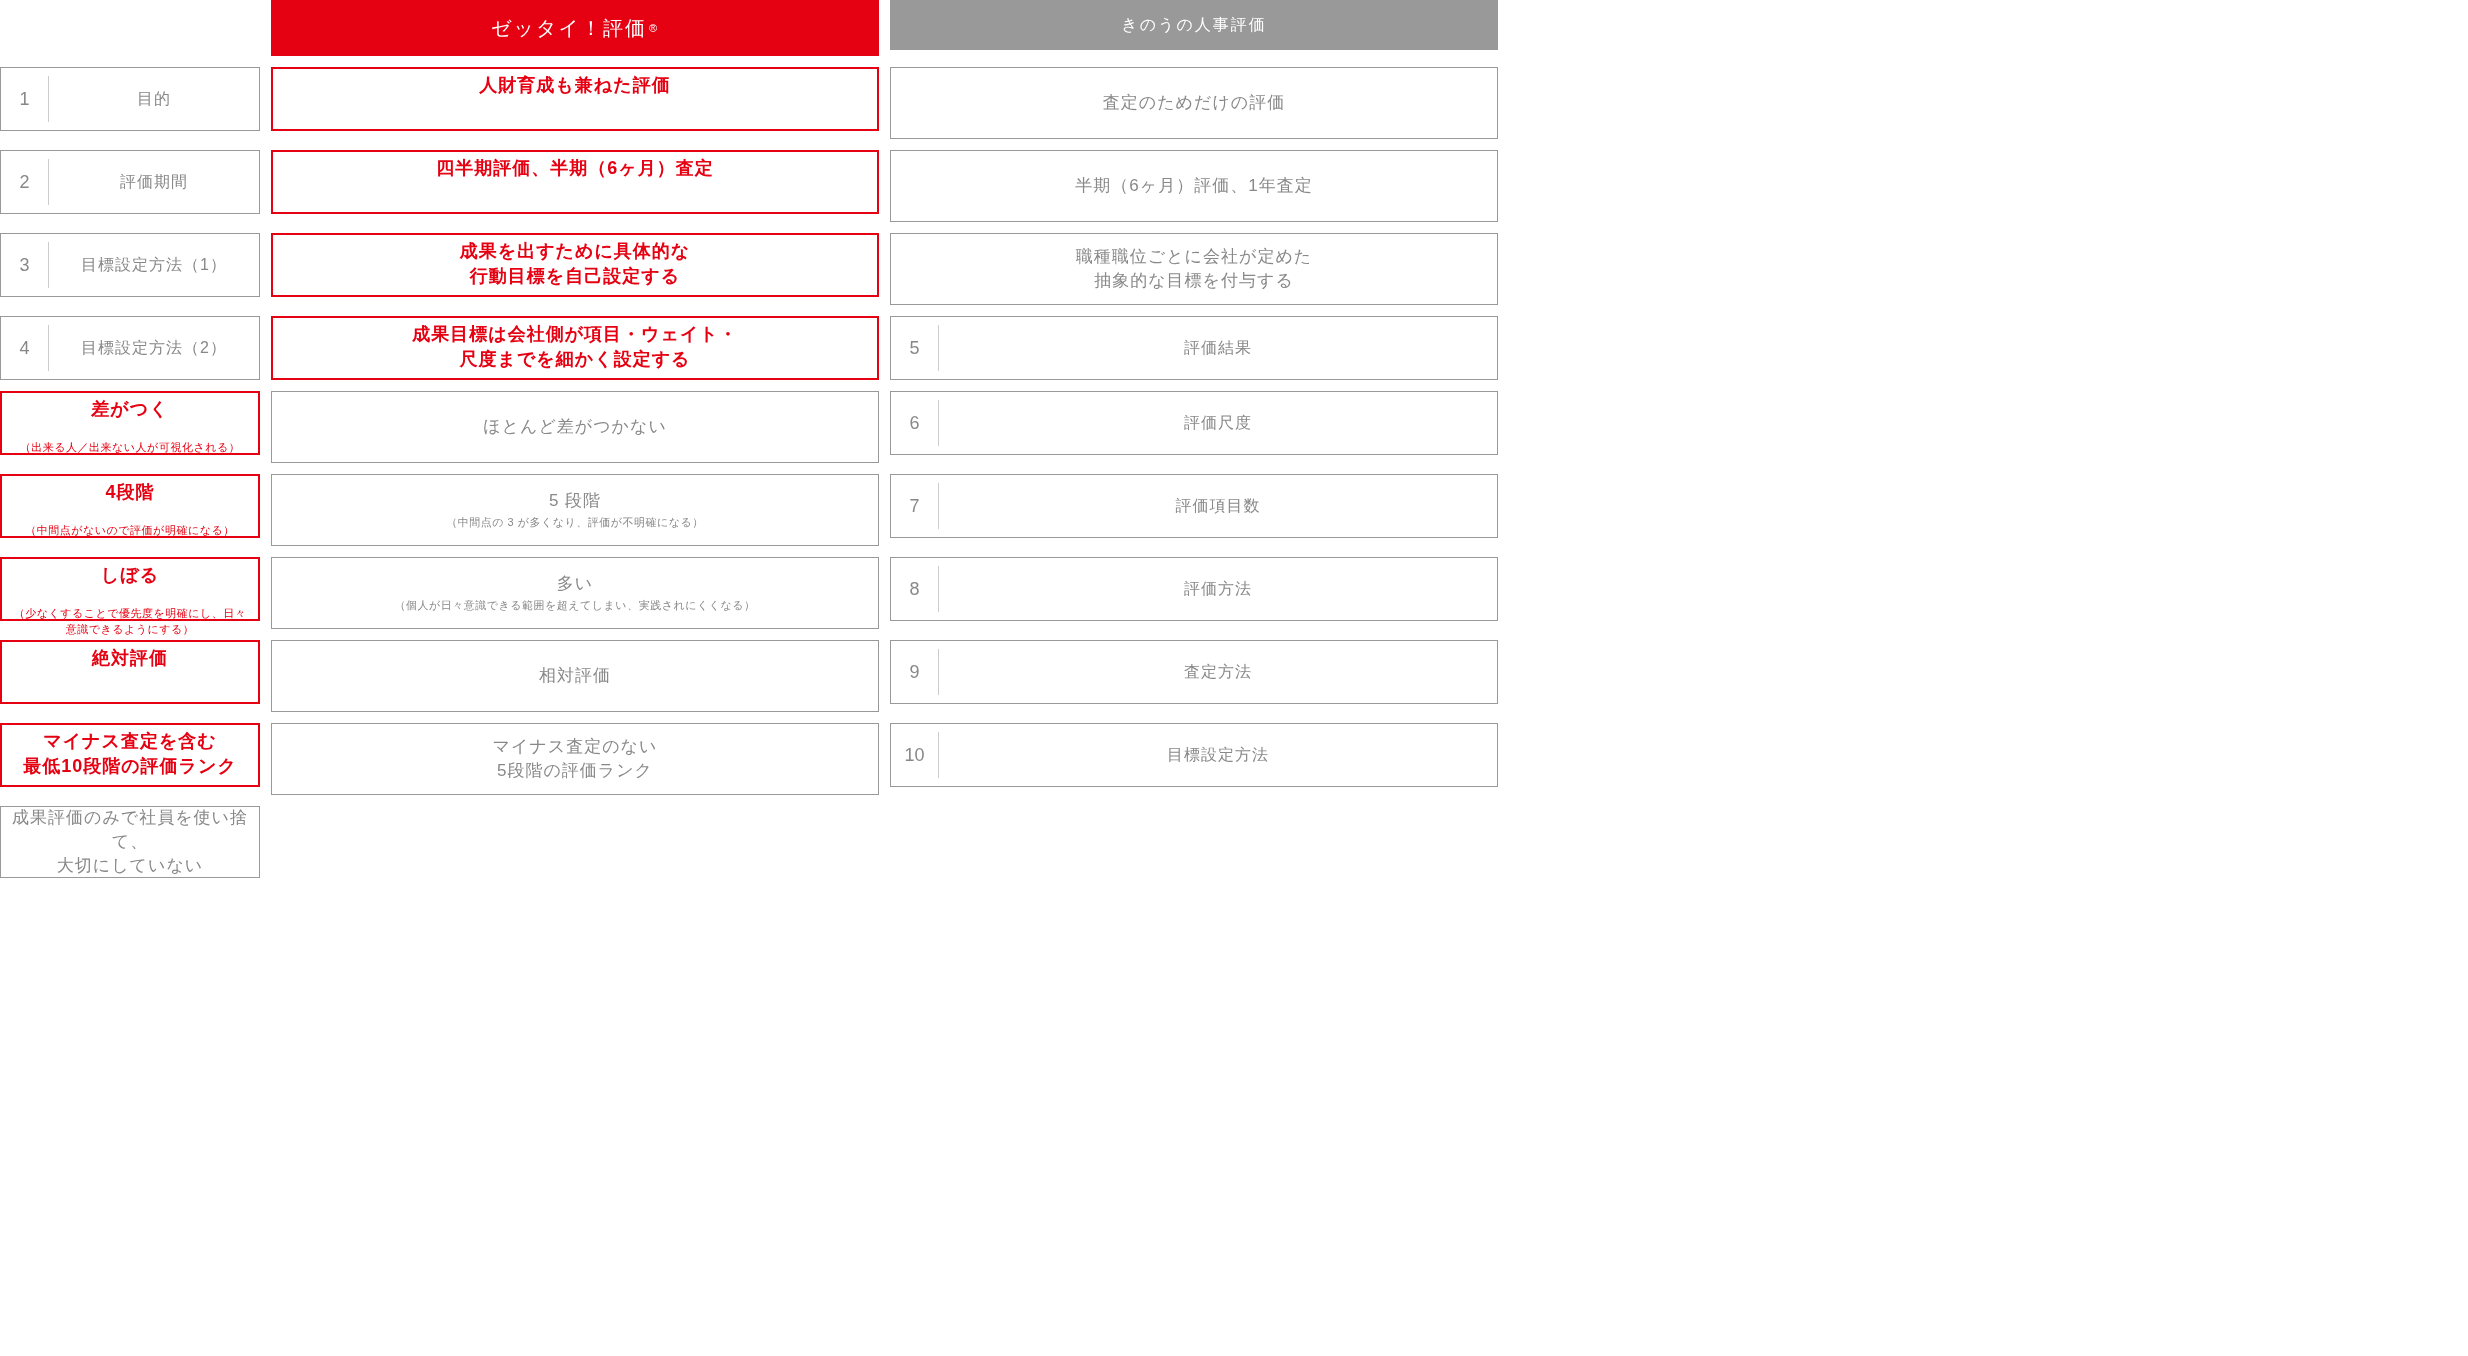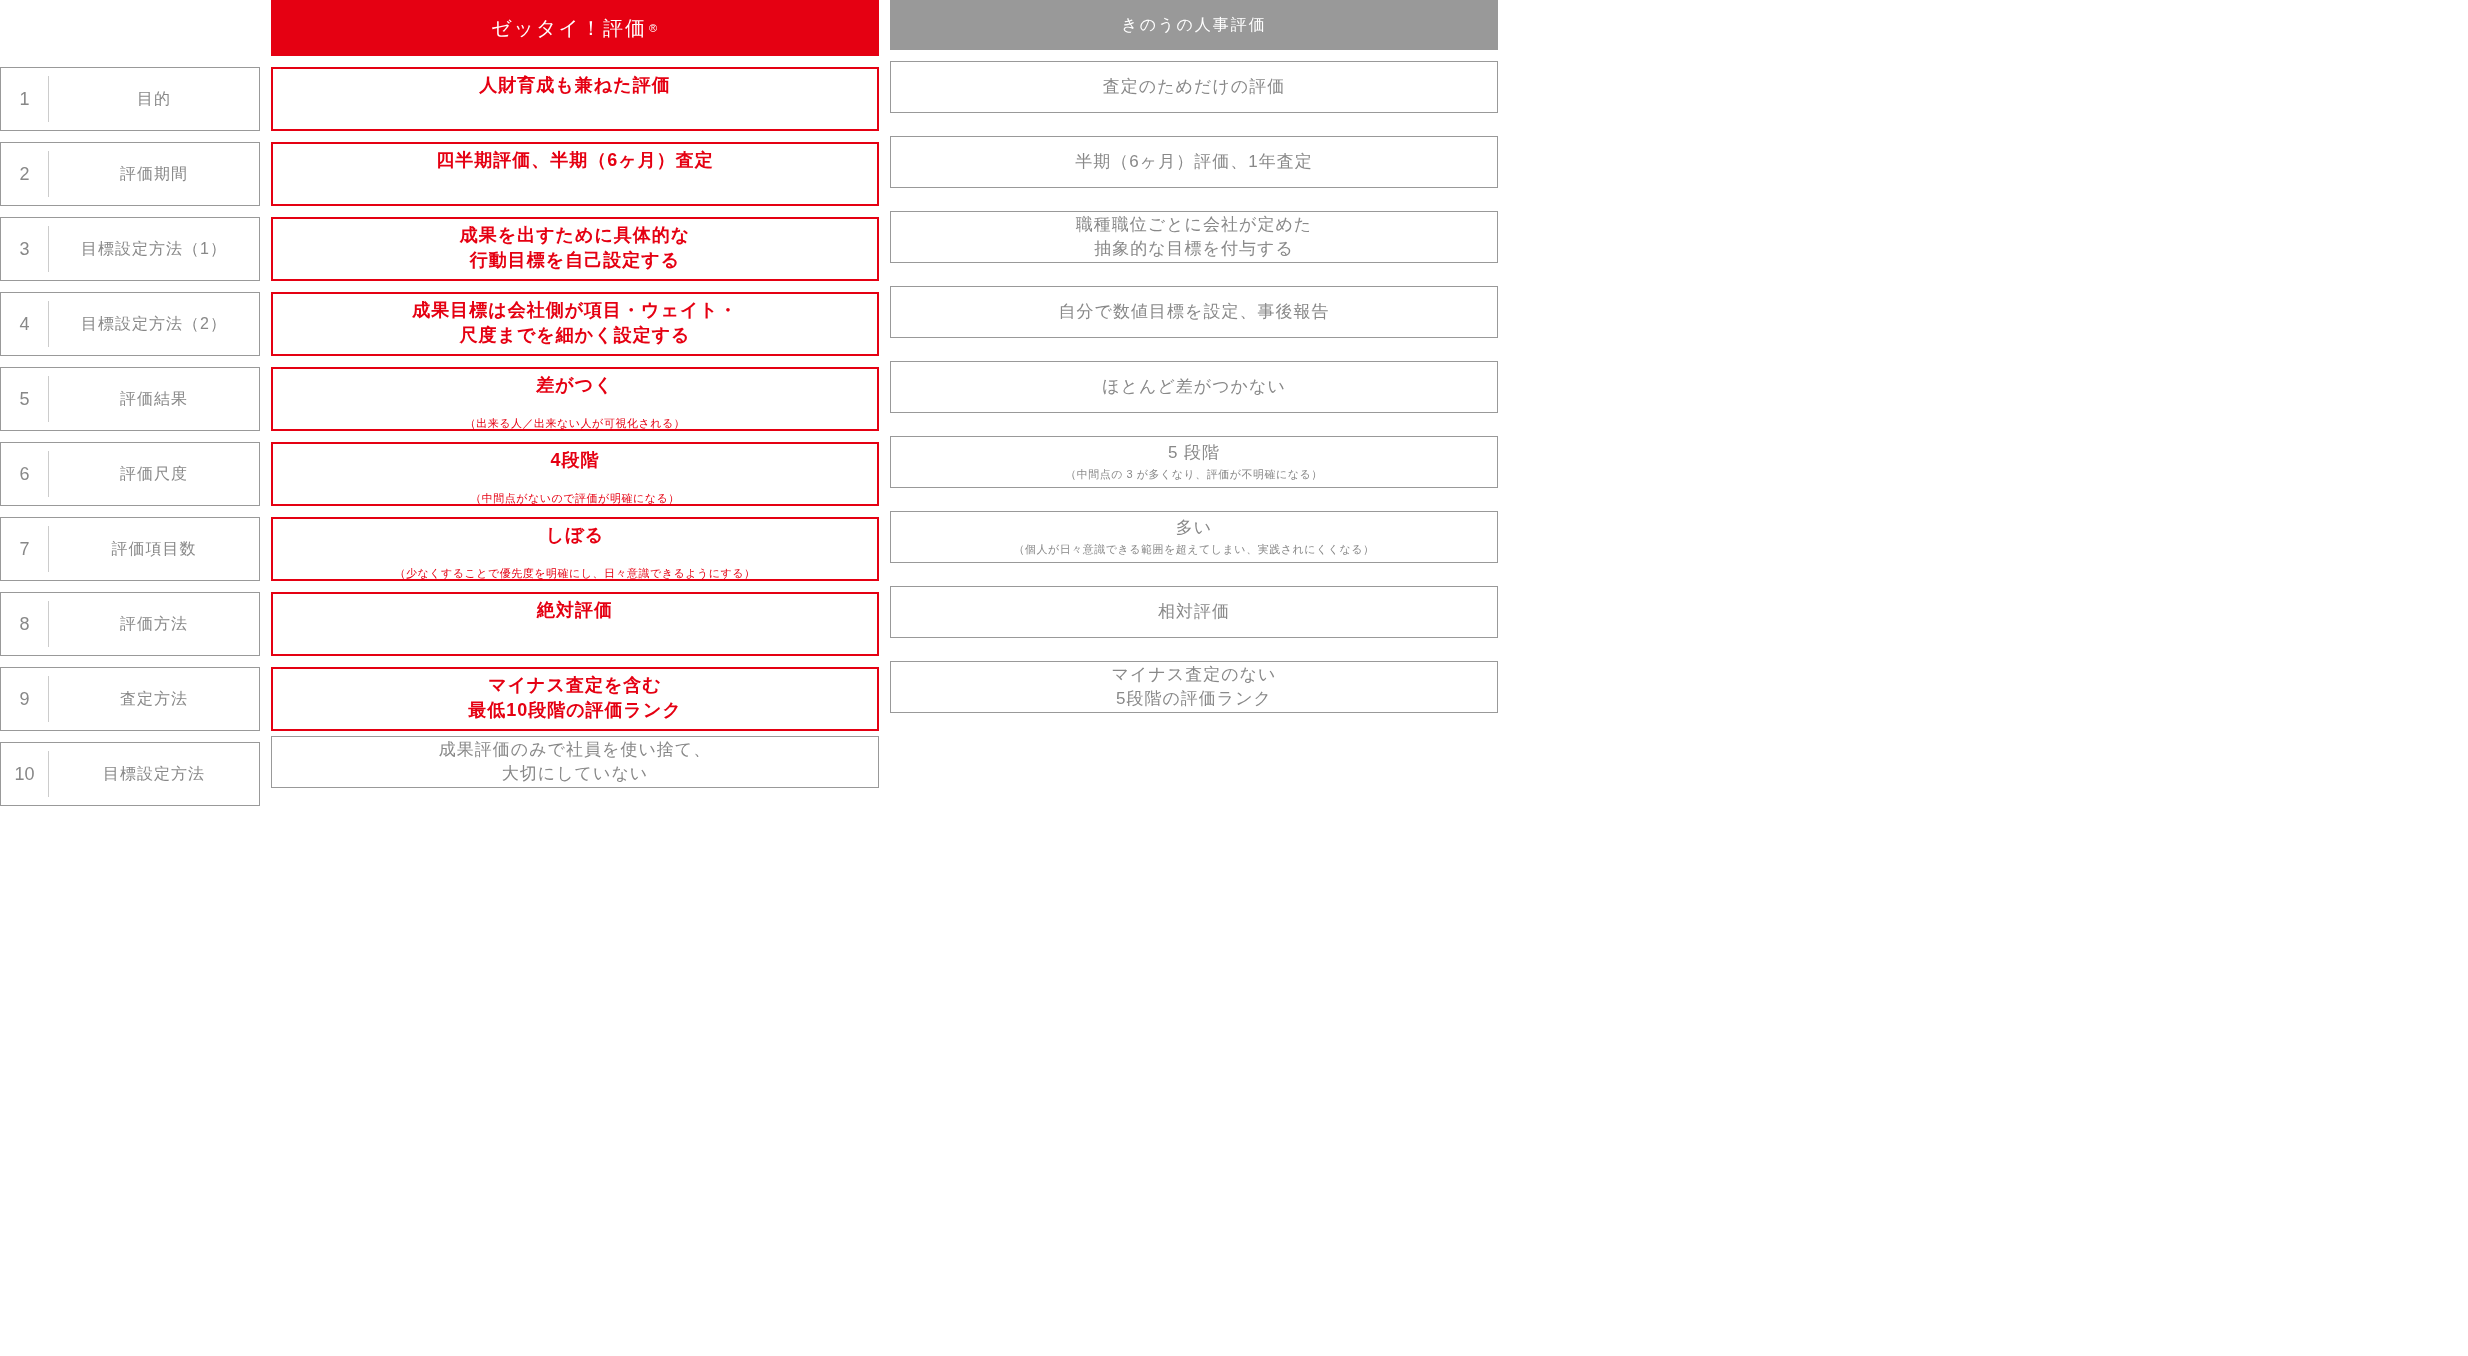--- a/index.html
+++ b/index.html
@@ -85,22 +85,22 @@
   }
   .red-cell .sub {
     font-size: 11px;
     font-weight: 400;
     margin-top: 18px;
     letter-spacing: 0.5px;
   }
 
   .gray-cell {
     border: 1px solid #999;
-    margin-top: 5px;
-    height: 52px;
+    margin-top: 11px;
+    height: 72px;
     display: flex;
     flex-direction: column;
     align-items: center;
     justify-content: center;
     color: #888;
     font-size: 17px;
     letter-spacing: 1px;
     line-height: 1.4;
     text-align: center;
     padding: 12px 10px;
@@ -158,23 +158,20 @@
     <div>職種職位ごとに会社が定めた<br>抽象的な目標を付与する</div>
   </div>
 
   <div class="label-cell">
     <div class="label-num">4</div>
     <div class="label-text">目標設定方法（2）</div>
   </div>
   <div class="red-cell">
     <div>成果目標は会社側が項目・ウェイト・<br>尺度までを細かく設定する</div>
   </div>
-  <div class="gray-cell">
-    <div>自分で数値目標を設定、事後報告</div>
-  </div>
 
   <div class="label-cell">
     <div class="label-num">5</div>
     <div class="label-text">評価結果</div>
   </div>
   <div class="red-cell">
     <div>差がつく</div>
     <div class="sub">（出来る人／出来ない人が可視化される）</div>
   </div>
   <div class="gray-cell">

